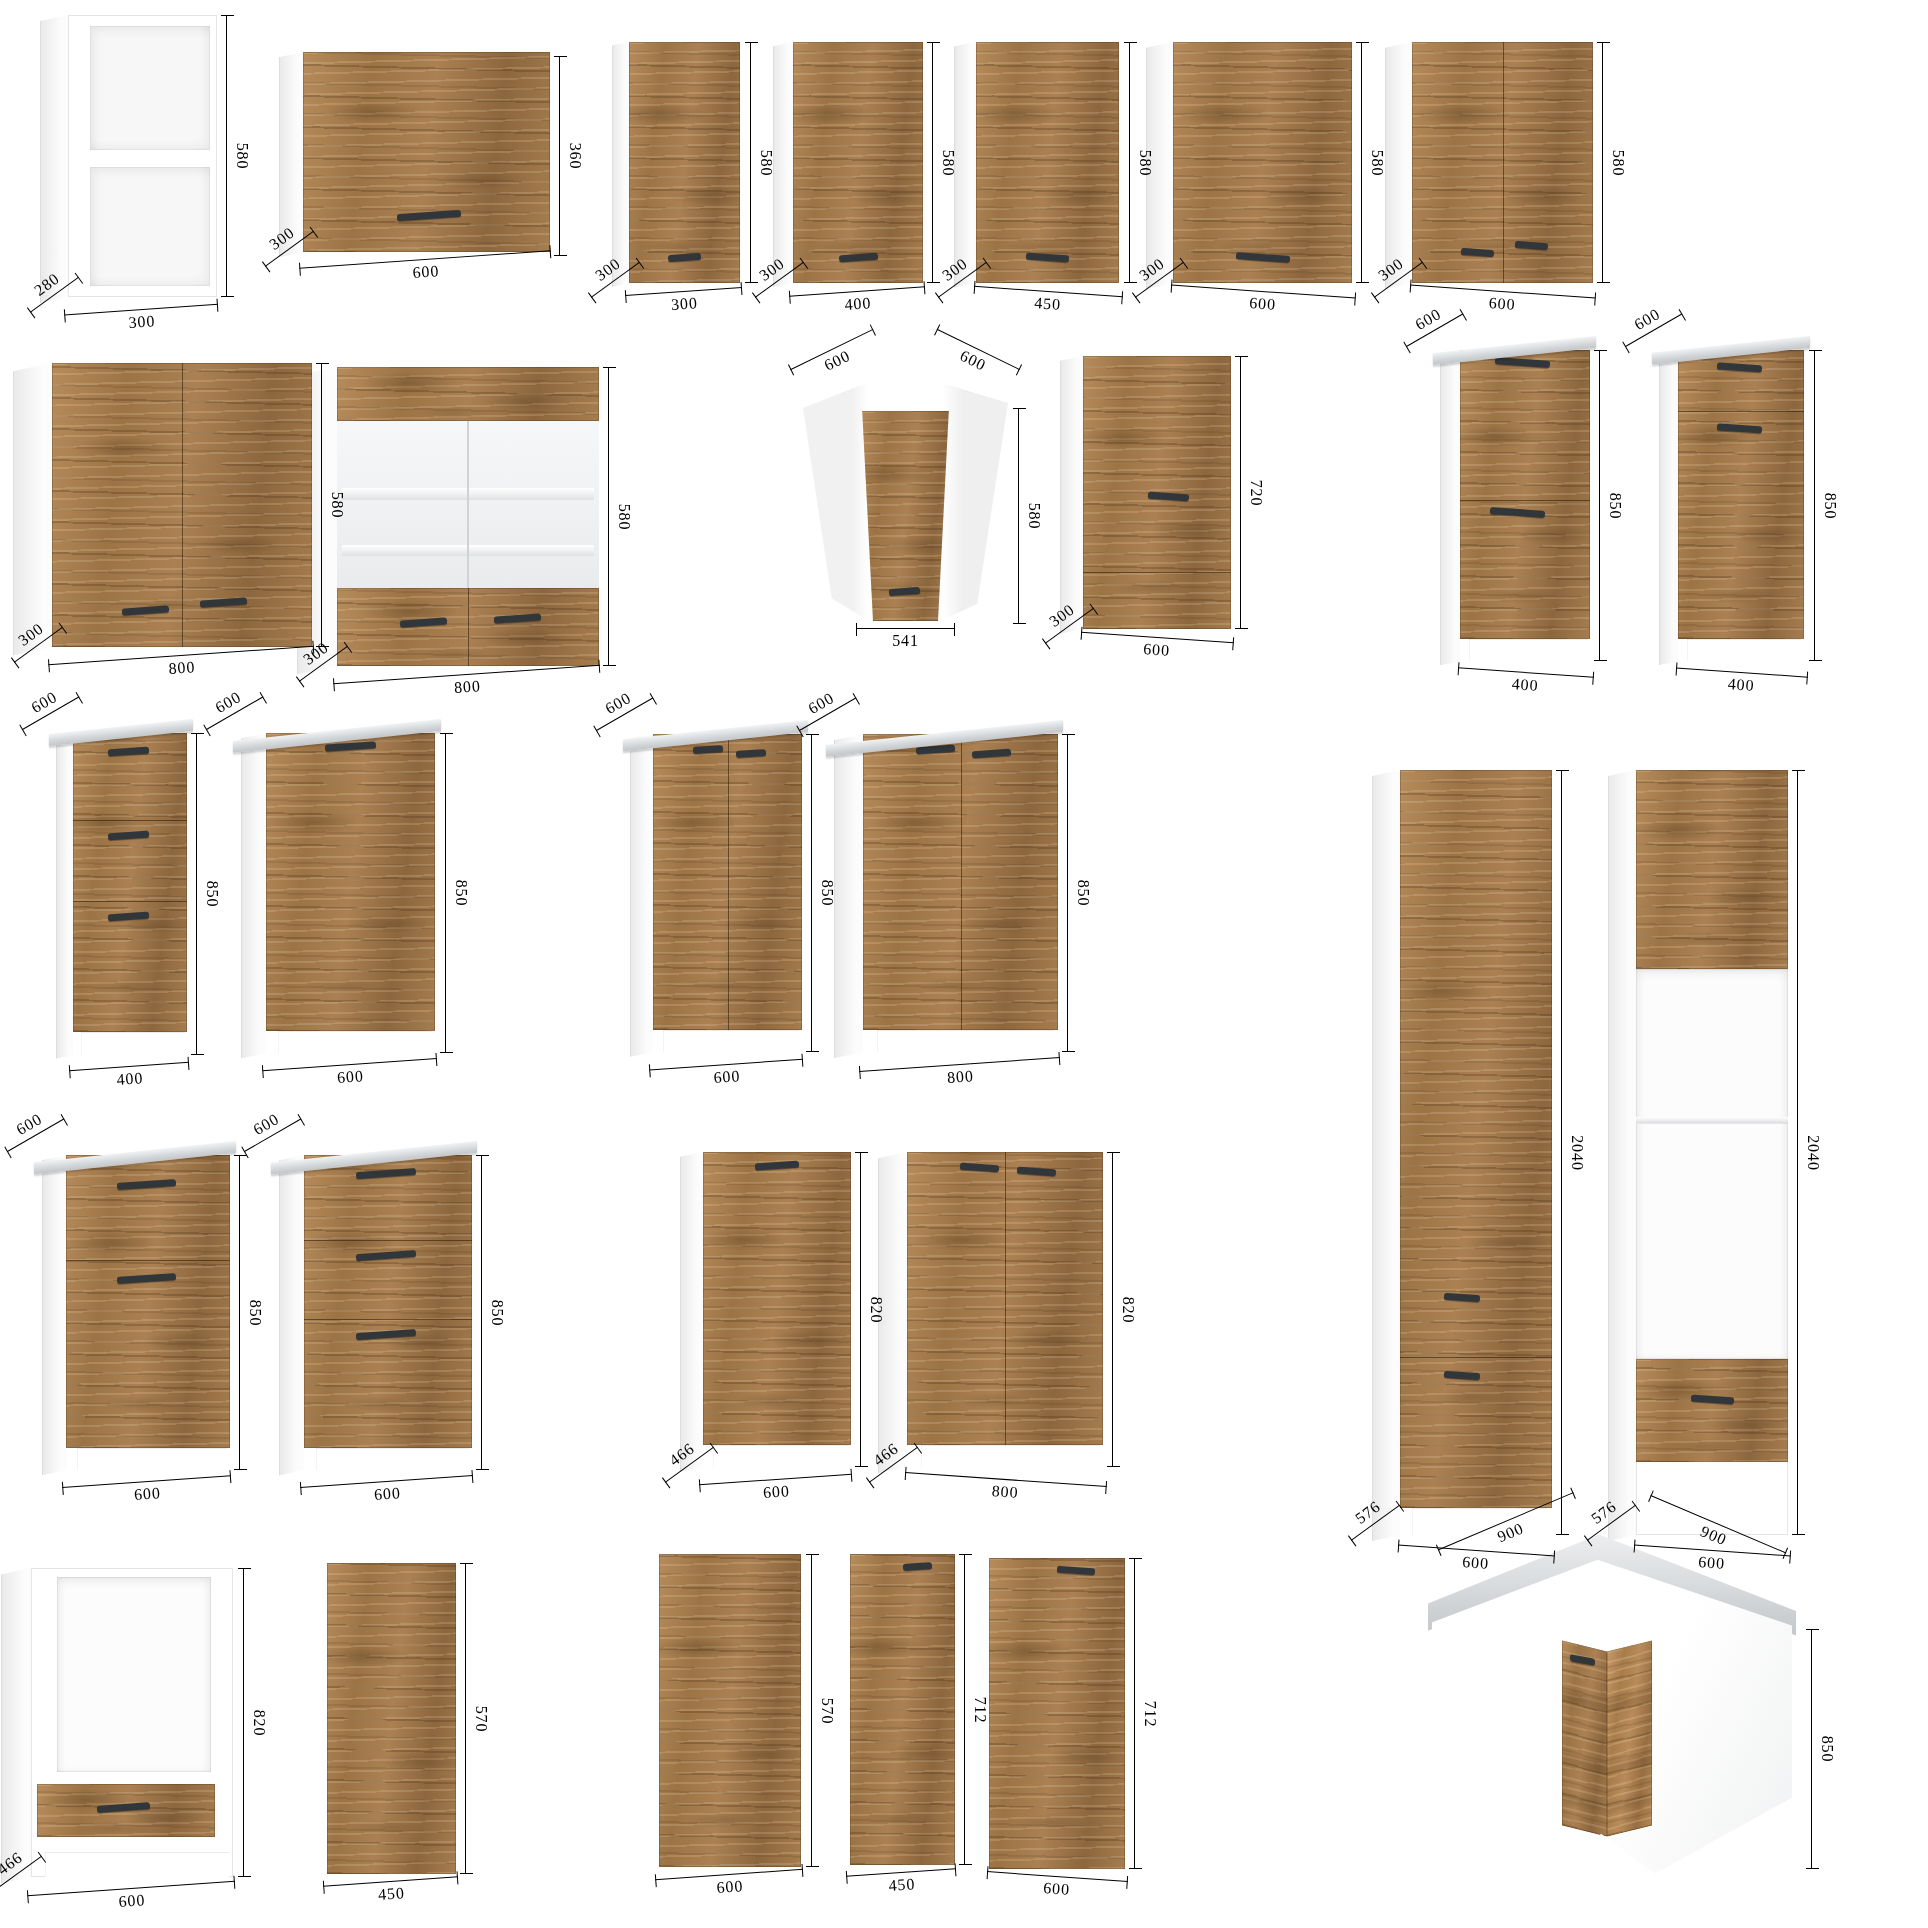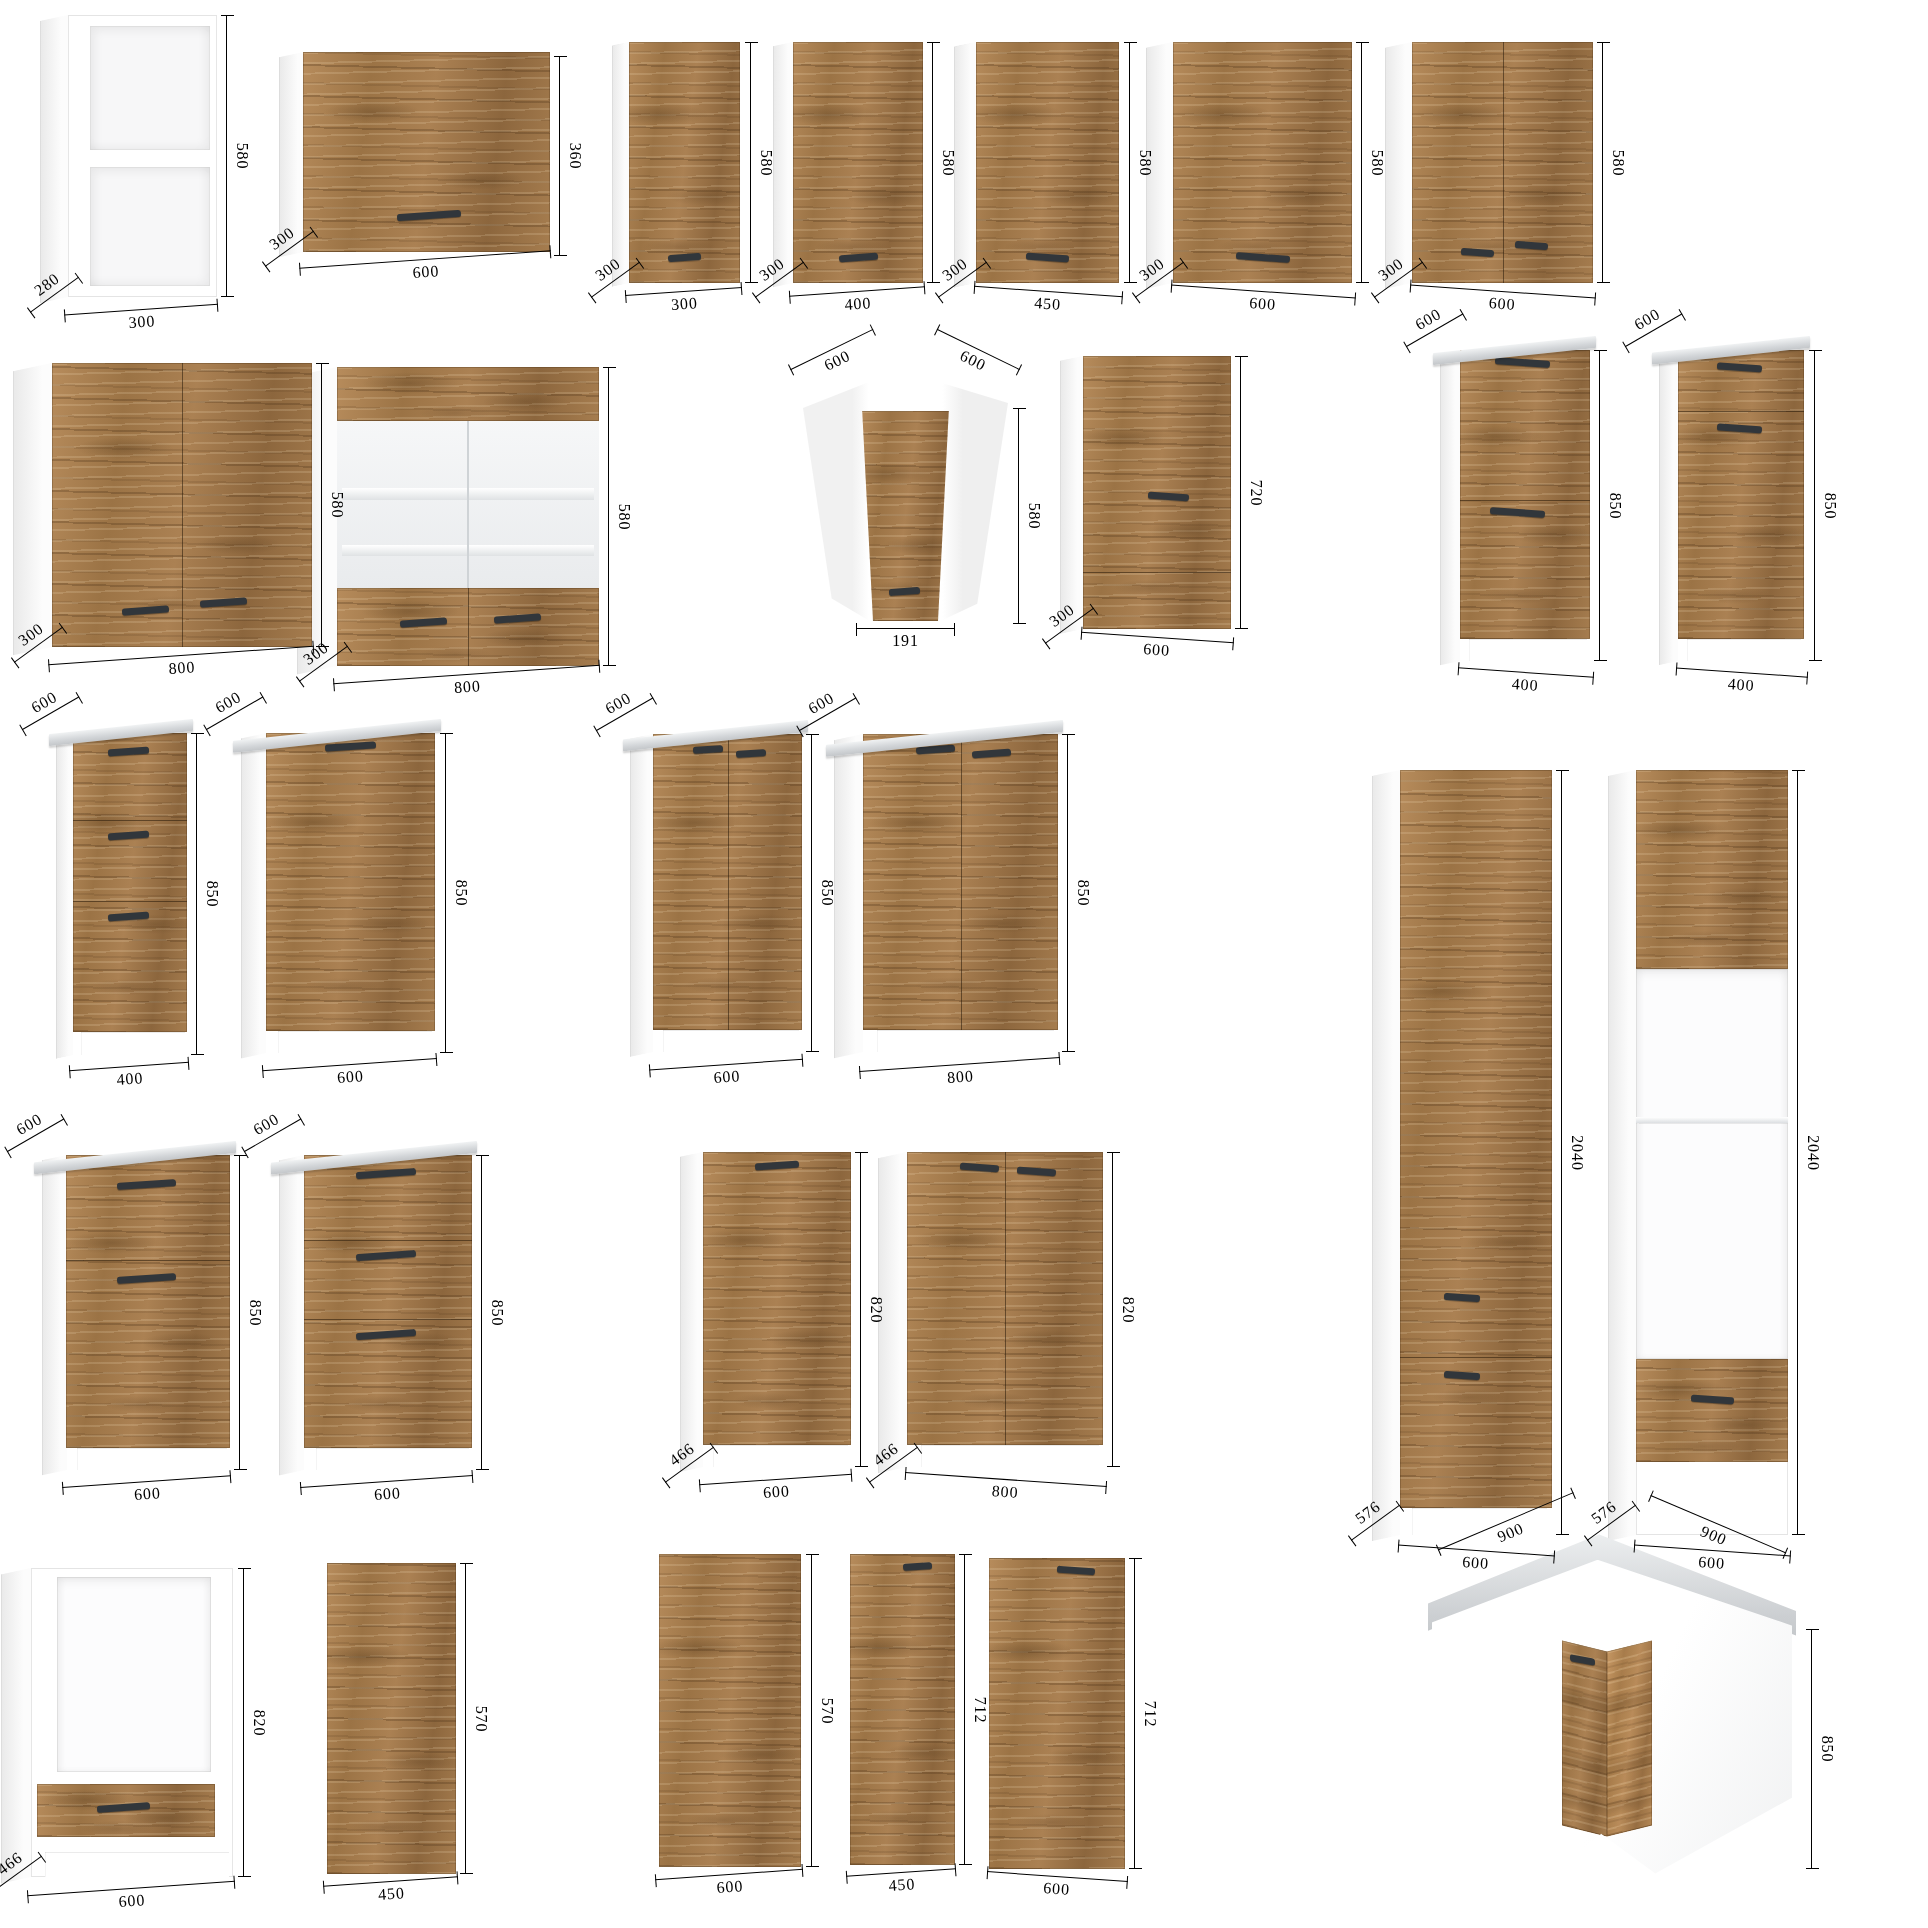--- a/index.html
+++ b/index.html
@@ -239,21 +239,21 @@
         <div class="wood cw-door" style="inset: 16% 28% 1%; clip-path: polygon(2% 0px, 98% 0px, 86% 100%, 14% 100%);">
           <div class="handle" style="left: 32%; top: 84%; width: 34%; transform: rotate(-4deg);"></div>
         </div>
       </div>
       <div class="dim" style="left: 215px; top: 38px; height: 216px; width: 32px;">
         <div class="dline-v" style="left: 0px; top: 0px; bottom: 0px;"></div>
         <div class="vlabel" style="left: 6.6px; top: 50%; transform: translateY(-50%);">580</div>
       </div>
       <div class="dim" style="left: 26%; width: 48%; top: 258px; height: 28px;">
         <div class="dline-h" style="left: 0px; right: 0px; top: 0px;"></div>
-        <div class="hlabel" style="top: 3.8px;">191</div>
+        <div class="hlabel" style="top: 3.8px;">541</div>
       </div>
       <div class="dim" style="width: 45%; height: 24.5px; transform: rotate(-26deg); left: -13px; top: -24.5px;">
         <div class="dline-h" style="left: 0px; right: 0px; top: 1.9px;"></div>
         <div class="hlabel" style="top: 5.6px;">600</div>
       </div>
       <div class="dim" style="width: 45%; height: 24.5px; transform: rotate(26deg); right: -6%; top: -24.5px;">
         <div class="dline-h" style="left: 0px; right: 0px; top: 1.9px;"></div>
         <div class="hlabel" style="top: 5.6px;">600</div>
       </div>
     </div>

